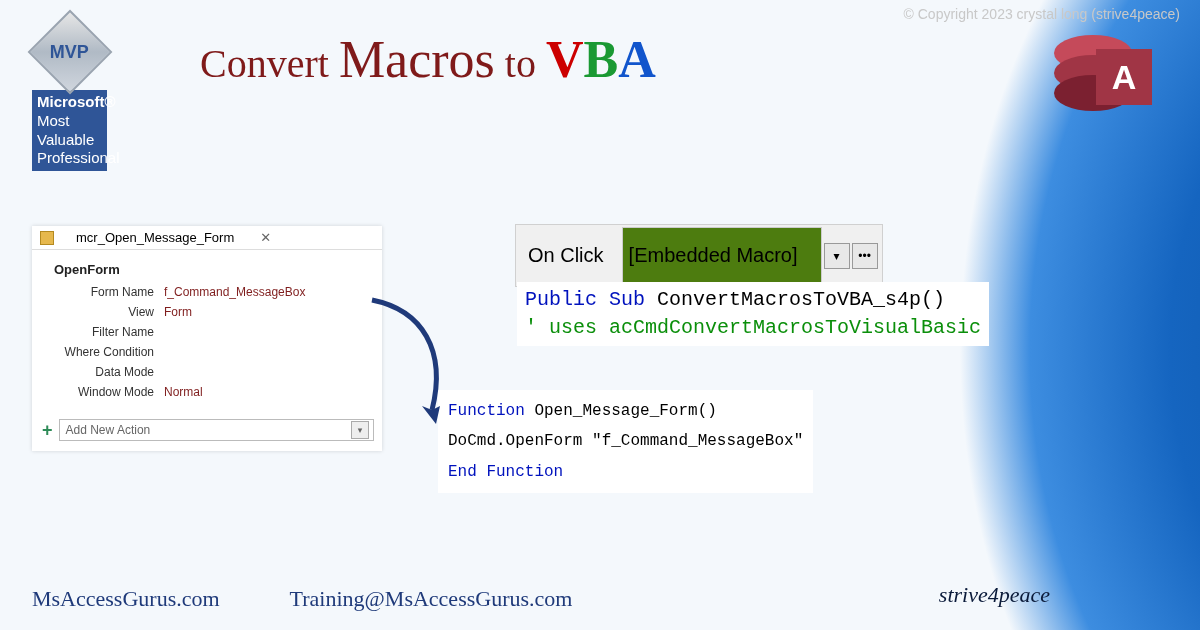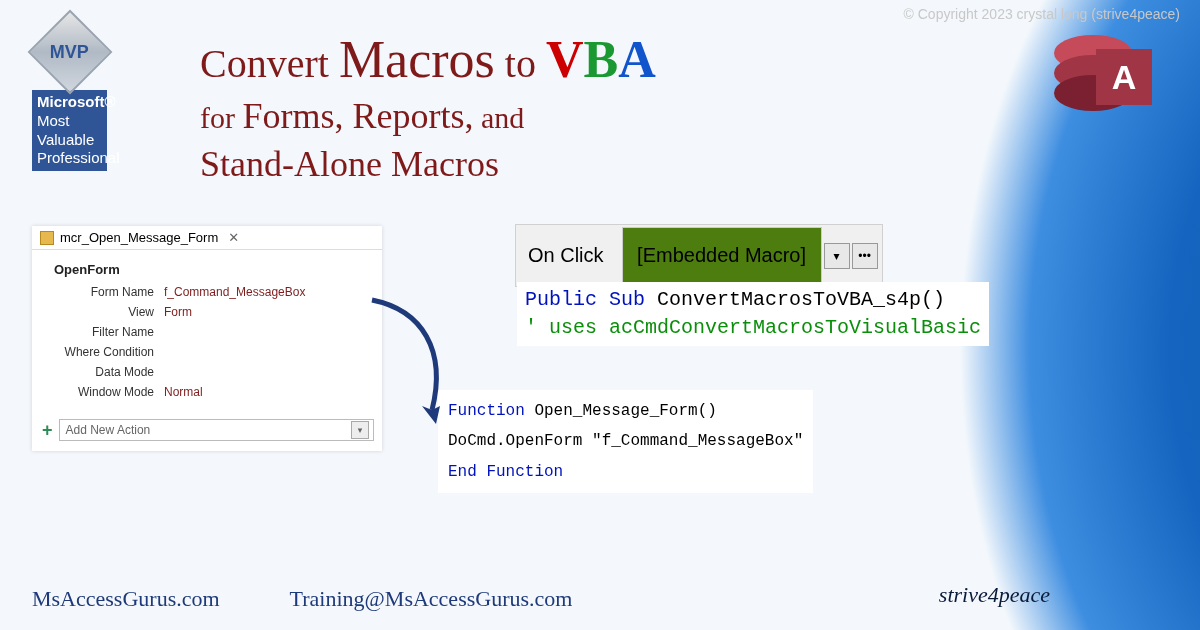--- a/index.html
+++ b/index.html
@@ -117,21 +117,21 @@
     left: 32px;
     top: 226px;
     width: 350px;
     background: #fff;
     box-shadow: 0 0 4px rgba(0,0,0,0.15);
     font-family: 'Segoe UI', Arial, sans-serif;
   }
   .macro-tab {
     display: flex;
     align-items: center;
-    gap: 6px;
+    gap: 22px;
     border-bottom: 1px solid #ddd;
     padding: 4px 8px;
     font-size: 13px;
   }
   .macro-tab .icon { width:14px; height:14px; background:#e6b84d; border:1px solid #b58a20; }
   .macro-tab .close { margin-left:4px; color:#666; }
   .macro-body {
     padding: 12px 14px 10px 14px;
     font-size: 13px;
     color:#222;
@@ -156,21 +156,20 @@
   }
 
   
   .prop-row {
     position:absolute; left:515px; top:224px;
     display:flex; align-items:center;
     font-family:'Segoe UI', Arial, sans-serif;
     font-size:20px;
     background:#f0f0f0; border:1px solid #d0d0d0;
     padding:2px 4px;
-    text-align:center;
   }
   .prop-row .lbl { padding:2px 18px 2px 8px; }
   .prop-row .val { padding:16px 6px; background:#4d7c0f; border:1px solid #ccc; width:200px; }
   .prop-row .btn {
     width:26px; height:26px; border:1px solid #999; background:#e8e8e8;
     display:flex; align-items:center; justify-content:center; margin-left:2px;
     font-size:12px;
   }
 
   
@@ -234,24 +233,20 @@
   <div class="access-disc d1"></div>
   <div class="access-disc d2"></div>
   <div class="access-disc d3"></div>
   <div class="access-square">A</div>
 </div>
 
 <div class="title">
   <div class="title-line1">
     <span>Convert </span><span class="macros">Macros</span><span class="to"> to </span><span class="v">V</span><span class="b">B</span><span class="a">A</span>
   </div>
-  <div class="title-line23">
-    <span class="small">for </span><span>Forms, Reports,</span><span class="small"> and</span><br>
-    <span>Stand-Alone Macros</span>
-  </div>
 </div>
 
 <div class="macro-panel">
   <div class="macro-tab">
     <span class="icon"></span>
     <span>mcr_Open_Message_Form</span>
     <span class="close">✕</span>
   </div>
   <div class="macro-body">
     <div class="action">OpenForm</div>

